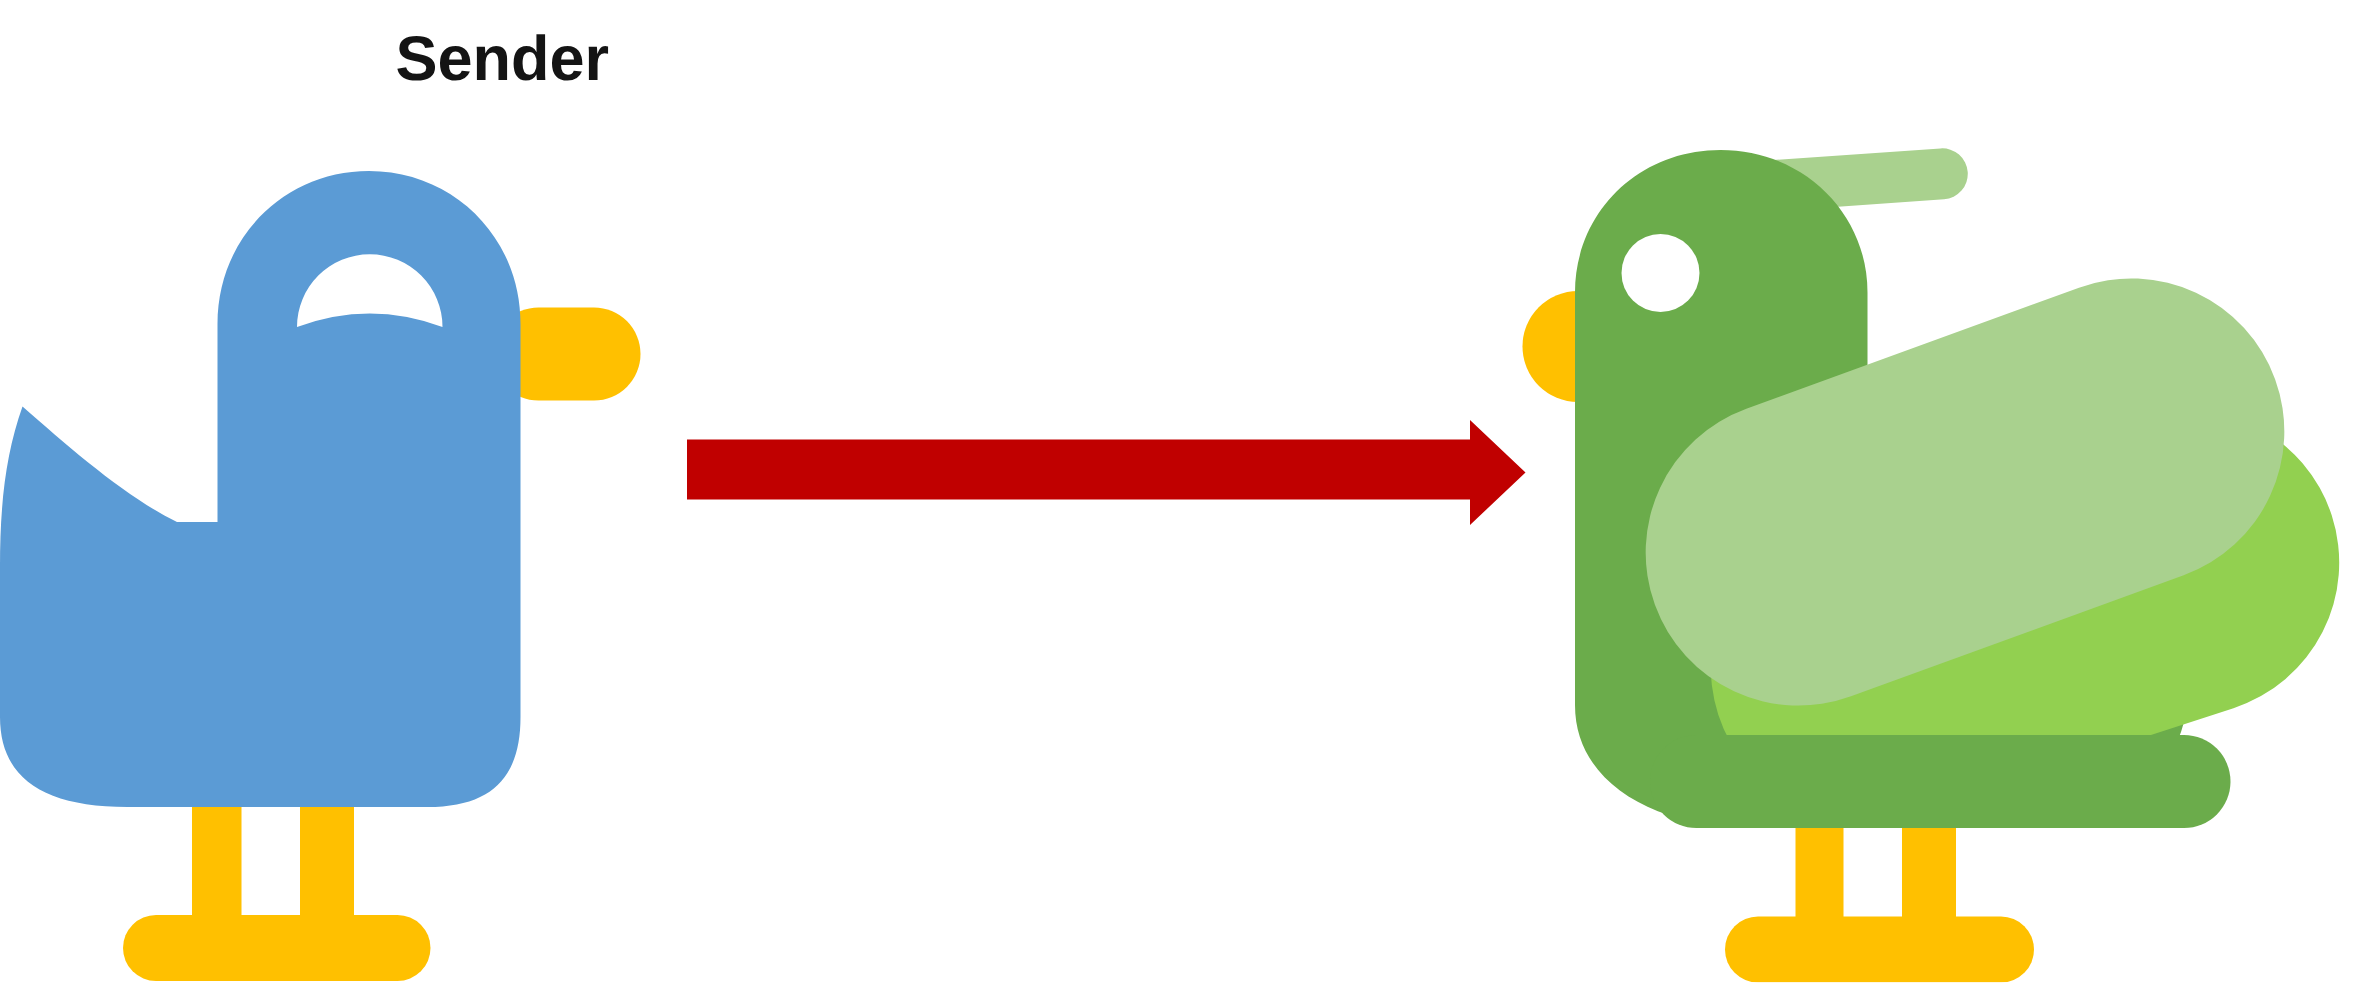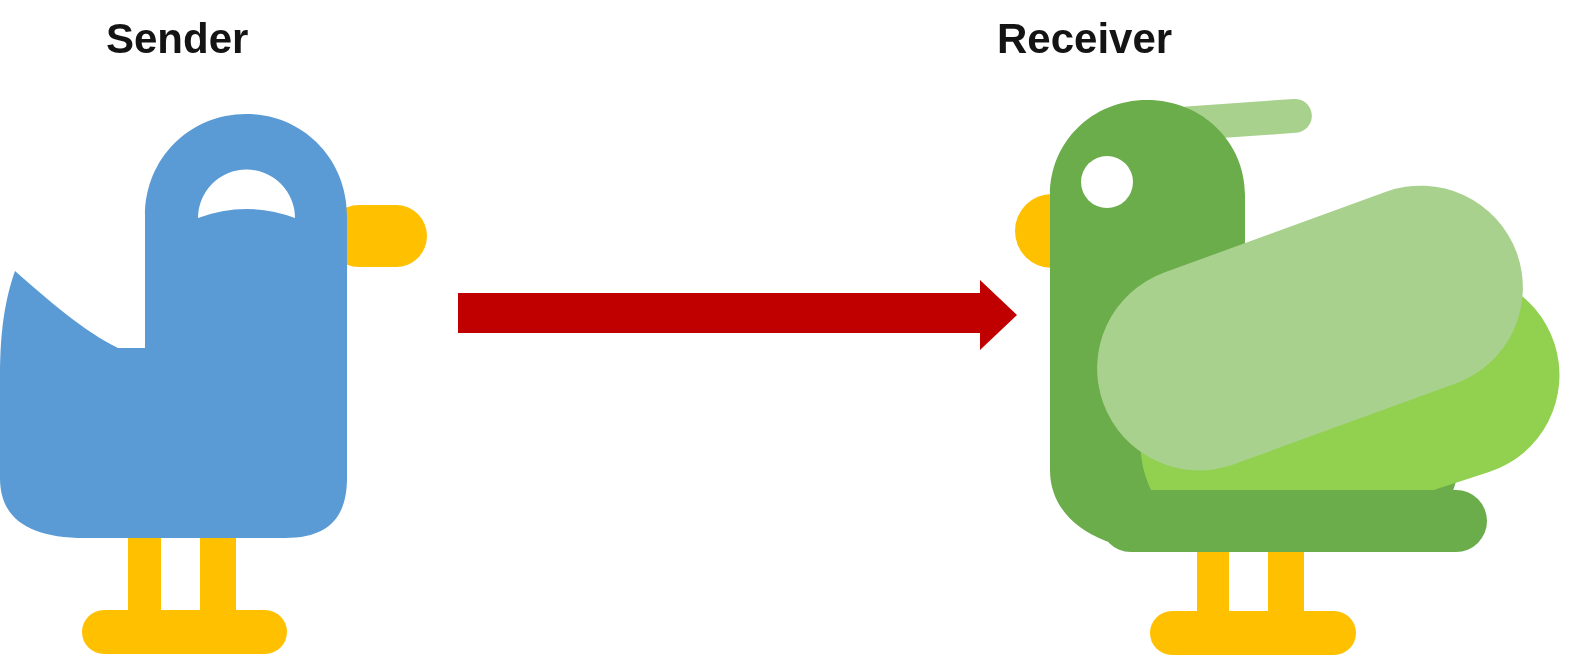--- a/index.html
+++ b/index.html
@@ -20,39 +20,38 @@
   .diagram-svg {
     position: absolute;
     left: 0;
     top: 0;
     width: 1576px;
     height: 655px;
   }
   .label {
     position: absolute;
     width: 300px;
-    text-align: left;
+    text-align: right;
     font-size: 42px;
     font-weight: bold;
     line-height: 48px;
     color: #141414;
     letter-spacing: 0px;
     white-space: nowrap;
   }
   .label-sender   { left: 106px; top: 15px; }
   .label-receiver { left: 997px; top: 15px; }
   .label-information { left: 537px; top: 205px; }
 </style>
 </head>
 <body>
 
 <div class="canvas">
 
   <div class="label label-sender">Sender</div>
-  <div class="label label-receiver">Receiver</div>
 
   <svg class="diagram-svg" viewBox="0 0 1576 655" xmlns="http://www.w3.org/2000/svg">
 
     <g>
 
       <rect x="328" y="205" width="99" height="62" rx="31" fill="#FFC000"></rect>
 
       <rect x="128" y="522" width="33" height="95" rx="4" fill="#FFC000"></rect>
       <rect x="200" y="522" width="36" height="95" rx="4" fill="#FFC000"></rect>
 

